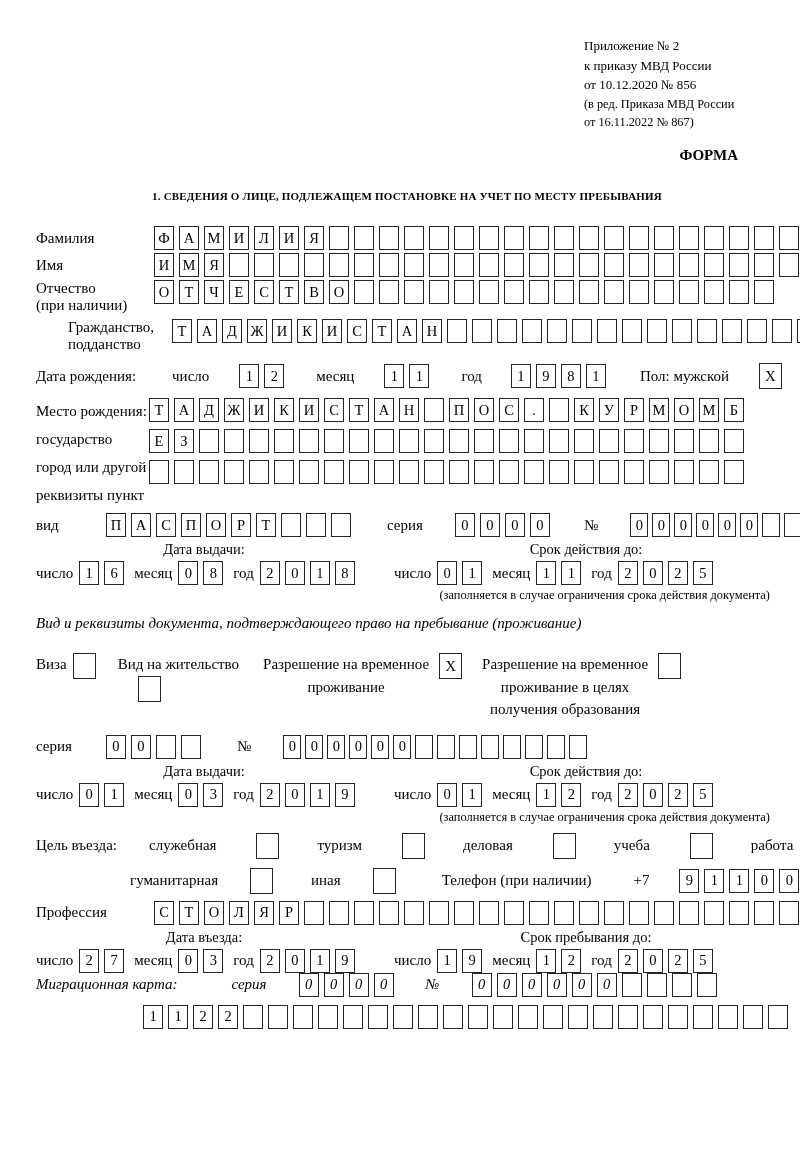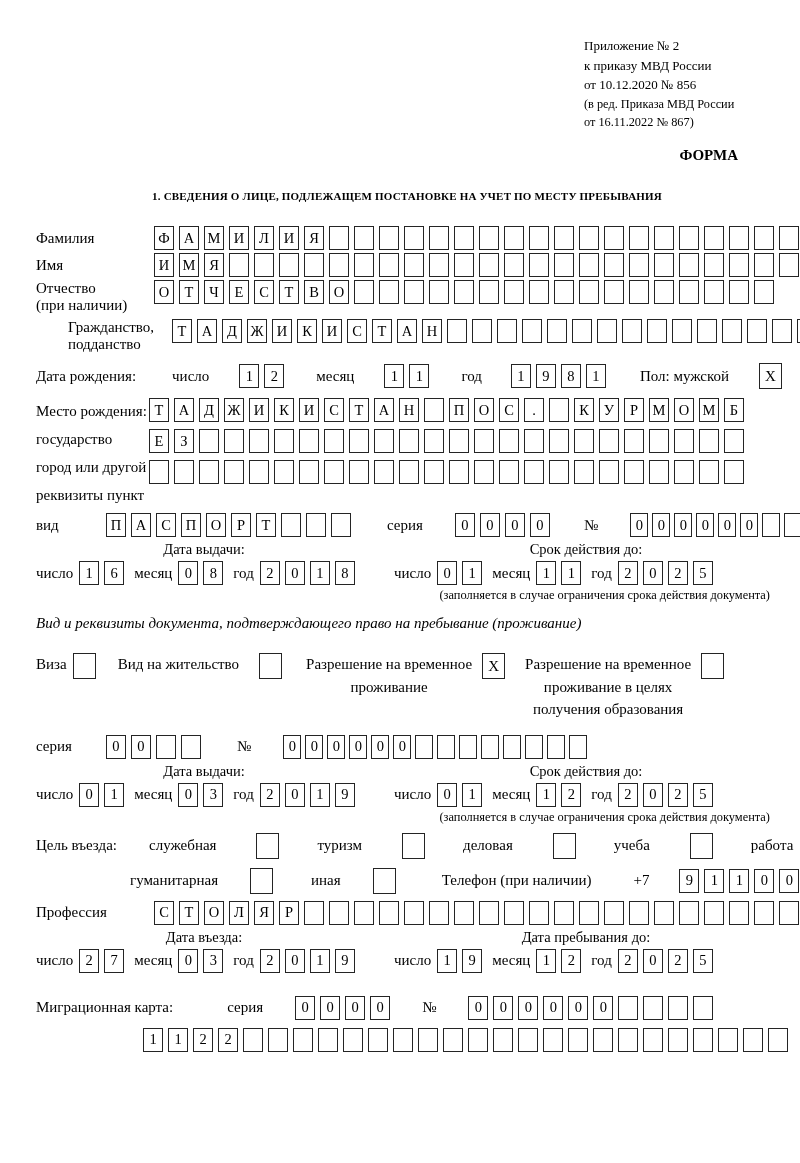--- a/index.html
+++ b/index.html
@@ -406,21 +406,21 @@
 
   <div style="margin-top:8px;line-height:1.6;font-style:italic;">
     <div>Вид и реквизиты документа, подтверждающего право на пребывание (проживание)</div>
   </div>
 
   <div class="opts">
     <div class="opt">
       <span class="opt-label">Виза</span>
       <span class="checkbox" style="margin-left:6px;"></span>
     </div>
-    <div class="opt" style="margin-left:22px;">
+    <div class="opt" style="margin-left:22px;flex-direction:column;">
       <span class="opt-label">Вид на жительство</span>
       <span class="checkbox" style="margin-left:20px;"></span>
     </div>
     <div class="opt" style="margin-left:24px;">
       <span class="opt-label center">
         <span>Разрешение на временное</span><br>
         <span>проживание</span>
       </span>
       <span class="checkbox">X</span>
     </div>
@@ -600,21 +600,21 @@
           <span class="lbl">год</span>
           <span class="cells">
               <span class="cell">2</span>
               <span class="cell">0</span>
               <span class="cell">1</span>
               <span class="cell">9</span>
             </span>
         </div>
       </div>
       <div class="dates-right">
-        <div class="dates-head">Дата пребывания до:</div>
+        <div class="dates-head">Срок пребывания до:</div>
         <div class="date-fields">
           <span class="lbl">число</span>
           <span class="cells">
               <span class="cell">1</span>
               <span class="cell">9</span>
             </span>
           <span class="lbl">месяц</span>
           <span class="cells">
               <span class="cell">1</span>
               <span class="cell">2</span>
@@ -624,21 +624,21 @@
               <span class="cell">2</span>
               <span class="cell">0</span>
               <span class="cell">2</span>
               <span class="cell">5</span>
             </span>
         </div>
       </div>
     </div>
   </div>
 
-  <div class="row" style="margin-top:23px;">
+  <div class="row" style="margin-top:0;font-style:italic;">
     <span class="lbl">Миграционная карта:</span>
     <span class="lbl" style="margin-left:30px;margin-right:8px;">серия</span>
     <span class="cells">
         <span class="cell">0</span>
         <span class="cell">0</span>
         <span class="cell">0</span>
         <span class="cell">0</span>
       </span>
     <span class="lbl" style="margin-left:8px;margin-right:8px;">№</span>
     <span class="cells">

